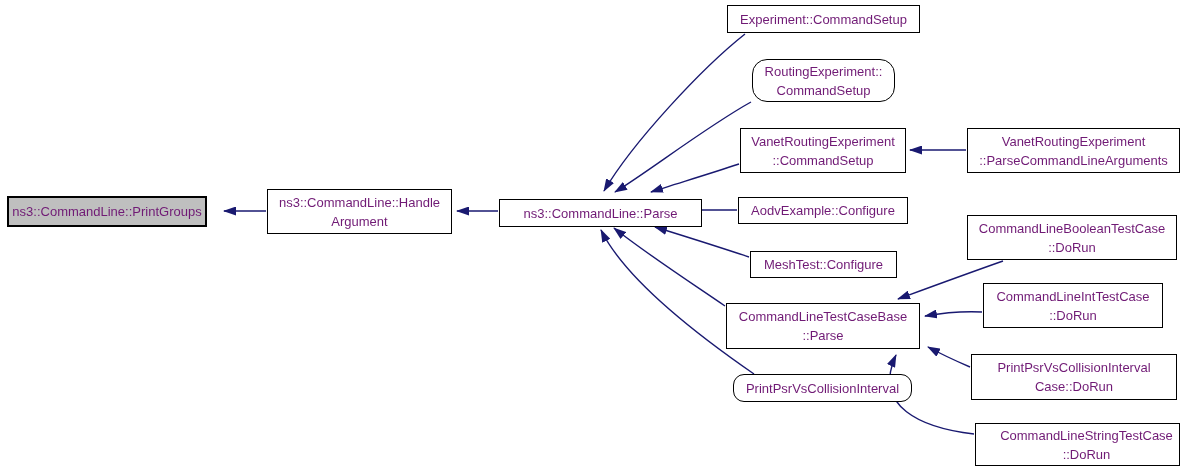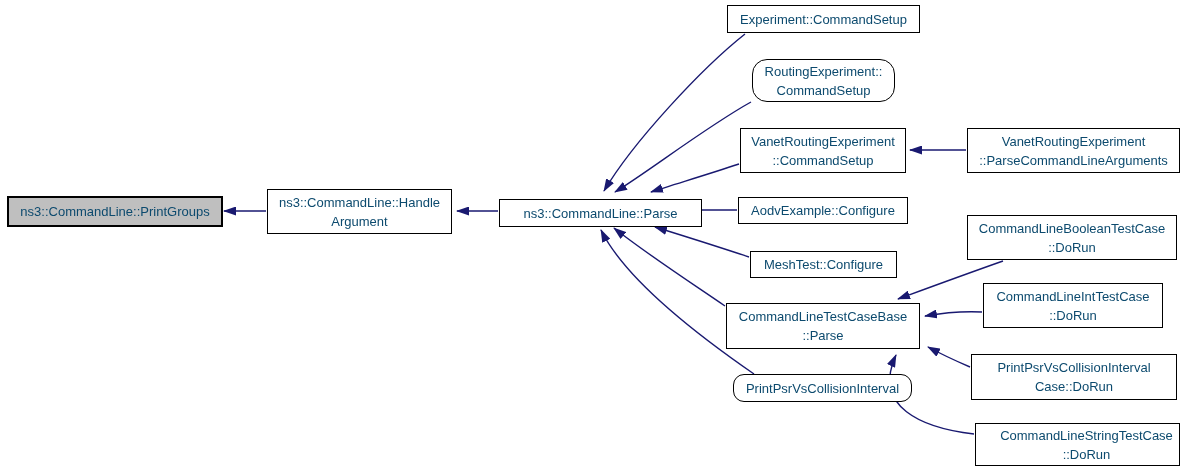--- a/index.html
+++ b/index.html
@@ -16,21 +16,21 @@
     stroke: var(--edge, #191970);
     stroke-width: 1.4;
     fill: none;
   }
   #arrowhead path { fill: var(--edge, #191970); stroke: none; }
   .node {
     position: absolute;
     box-sizing: border-box;
     border: 1px solid var(--node-border, #000000);
     background: var(--node-fill, #ffffff);
-    color: #0c4a6e;
+    color: #701a75;
     font-size: 13px;
     line-height: 19px;
     display: flex;
     flex-direction: column;
     align-items: center;
     justify-content: center;
     text-align: center;
     white-space: nowrap;
     cursor: pointer;
   }
@@ -61,21 +61,21 @@
     <path class="edge" d="M 749,257 C 719,247 684,236 655,227" marker-end="url(#arrowhead)"></path>
     <path class="edge" d="M 725,306 C 690,282 644,252 614,228" marker-end="url(#arrowhead)"></path>
     <path class="edge" d="M 754,374 C 712,345 628,285 601,230" marker-end="url(#arrowhead)"></path>
     <path class="edge" d="M 966,150 L 910,150" marker-end="url(#arrowhead)"></path>
     <path class="edge" d="M 1003,261 C 966,274 928,288 898,299" marker-end="url(#arrowhead)"></path>
     <path class="edge" d="M 982,312 C 962,311 942,313 925,316" marker-end="url(#arrowhead)"></path>
     <path class="edge" d="M 970,367 C 956,361 941,354 928,347" marker-end="url(#arrowhead)"></path>
     <path class="edge" d="M 974,434 C 922,428 872,407 896,355" marker-end="url(#arrowhead)"></path>
   </svg>
 
-  <div class="node highlight" style="left:7px; top:196px; width:216px; height:31px;">
+  <div class="node highlight" style="left:7px; top:196px; width:200px; height:31px;">
     <span>ns3::CommandLine::PrintGroups</span>
   </div>
 
   <div class="node" style="left:267px; top:189px; width:185px; height:45px;">
     <span>ns3::CommandLine::Handle</span>
     <span>Argument</span>
   </div>
 
   <div class="node" style="left:499px; top:199px; width:203px; height:28px;">
     <span>ns3::CommandLine::Parse</span>

